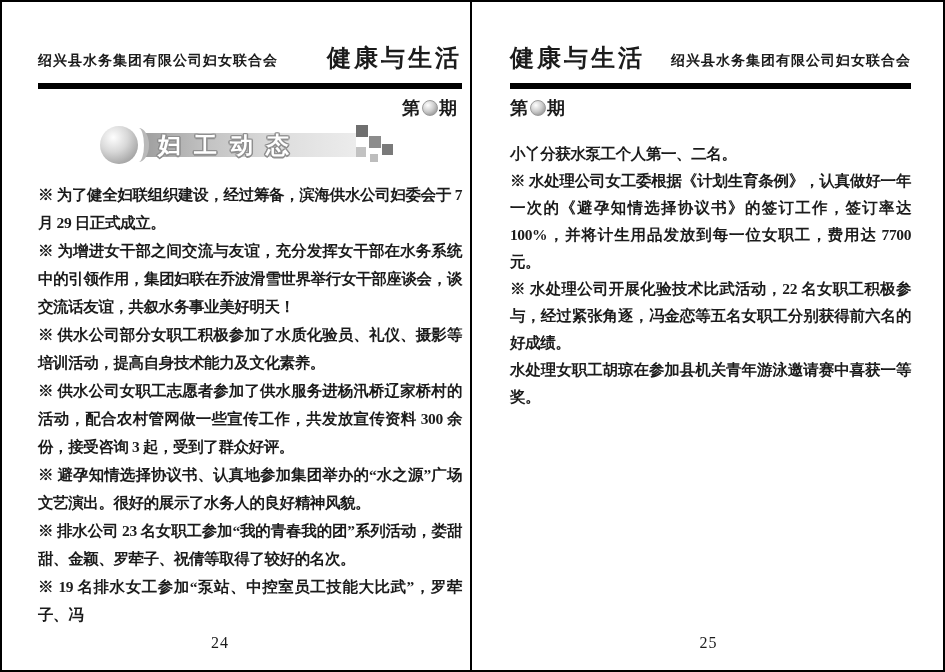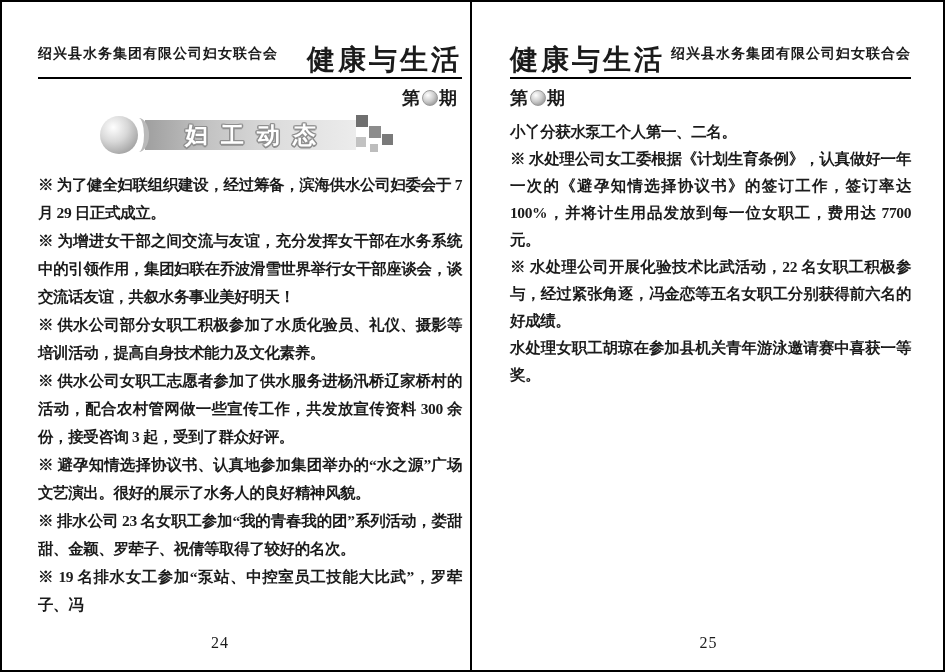--- a/index.html
+++ b/index.html
@@ -16,29 +16,29 @@
   .page{
     position:absolute;top:0;bottom:0;
     box-sizing:border-box;
   }
   .page-left{left:0;width:468px;padding:44px 8px 0 36px;}
   .page-right{left:470px;width:473px;padding:44px 34px 0 38px;}
   .divider{
     position:absolute;left:468px;top:0;bottom:0;width:2px;background:#000;
   }
   .header-row{
-    display:flex;justify-content:space-between;
-    border-bottom:2px solid #000000;
-    padding-bottom:3px;
+    display:flex;justify-content:space-between;align-items:flex-end;
+    border-bottom:6px solid #000000;
+    padding-bottom:13px;
   }
   .org-name{
     font-size:14px;font-weight:bold;letter-spacing:1px;line-height:1.2;
   }
   .mag-title{
-    font-size:28px;font-weight:bold;letter-spacing:3px;line-height:1;
+    font-size:24px;font-weight:bold;letter-spacing:3px;line-height:1;
   }
   .issue{
     margin-top:7px;font-size:18px;font-weight:bold;letter-spacing:1px;
     display:flex;align-items:center;gap:1px;
   }
   .issue-right{justify-content:flex-end;margin-right:4px;}
   .issue-ball{
     display:inline-block;width:16px;height:16px;border-radius:50%;
     background:radial-gradient(circle at 35% 30%, #ffffff 0%, #cfcfcf 45%, #9a9a9a 80%, #8a8a8a 100%);
     border:1px solid #9a9a9a;box-sizing:border-box;
@@ -54,40 +54,40 @@
     background:radial-gradient(circle at 35% 30%, #fefefe 0%, #d8d8d8 40%, #a8a8a8 75%, #939393 100%);
     z-index:2;
   }
   .crescent{
     width:16px;height:34px;flex:none;
     border:0 solid transparent;border-right:5px solid #b9b9b9;
     border-radius:50%;
     margin-left:-10px;margin-right:-4px;z-index:1;
   }
   .bar{
-    flex:1;height:30px;
+    flex:1;height:24px;
     background:linear-gradient(90deg,#9f9f9f 0%,#c3c3c3 30%,#dedede 65%,#ececec 100%);
-    display:flex;align-items:center;justify-content:center;
+    display:flex;align-items:center;
   }
   .banner-title{
     font-size:23px;font-weight:bold;
     letter-spacing:13px;text-indent:13px;
     color:#ffffff;
     text-shadow:1.5px 0 #8f8f8f,-1.5px 0 #8f8f8f,0 1.5px #8f8f8f,0 -1.5px #8f8f8f,
                 1px 1px #8f8f8f,-1px -1px #8f8f8f,1px -1px #8f8f8f,-1px 1px #8f8f8f;
   }
   .checkers{flex:none;margin-left:-2px;}
   
   .body{
     margin-top:15px;
     font-size:15.5px;line-height:28px;font-weight:600;
     letter-spacing:-0.4px;
     text-align:justify;
   }
-  .body-tight{margin-top:8px;line-height:27px;}
+  .body-tight{margin-top:20px;line-height:27px;}
   .body p{margin:0;}
   .page-number{
     position:absolute;bottom:18px;left:0;right:0;
     text-align:center;font-size:16px;letter-spacing:1px;
   }
   .page-number-left{transform:translateX(-16px);}
 </style>
 </head>
 <body>
 

